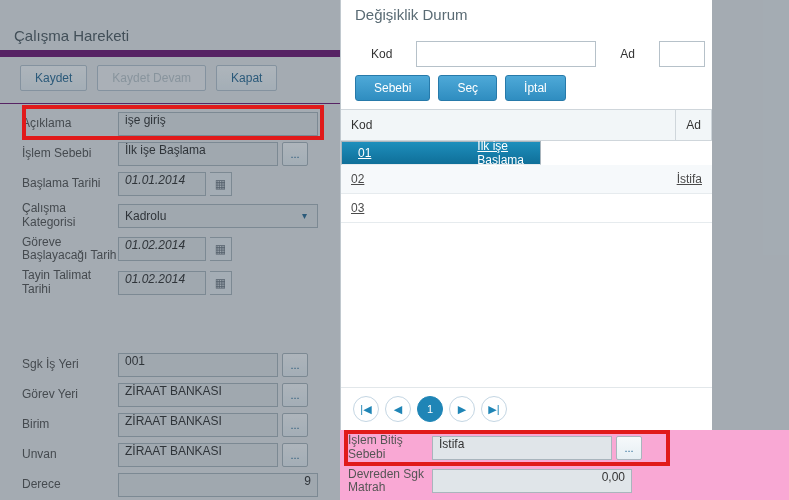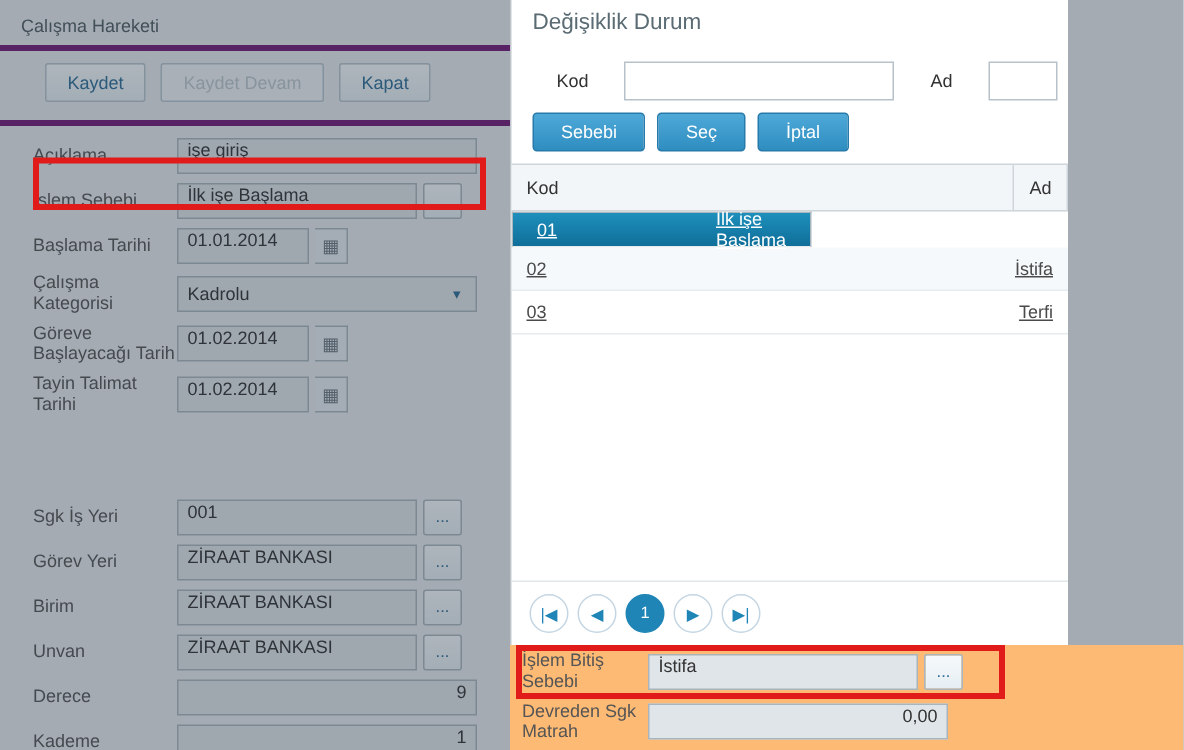--- a/index.html
+++ b/index.html
@@ -17,28 +17,29 @@
   
   .left-panel {
     position:absolute;
     left:0; top:0;
     width:340px; height:500px;
     background:#e6eaed;
     padding:0;
   }
   .lp-title {
     padding:10px 14px 6px 14px;
-    font-size:12px;
+    font-size:15px;
     color:#505c63;
-    border-bottom:4px solid #701a75;
+    border-bottom:7px solid #701a75;
+    margin-top:17px;
   }
   .lp-actions {
     display:flex; gap:10px;
-    padding:8px 14px 12px 30px;
-    border-bottom:4px solid #701a75;
+    padding:8px 14px 12px 20px;
+    border-bottom:1px solid #701a75;
   }
   .btn {
     display:inline-flex;
     align-items:center;
     justify-content:center;
     height:26px;
     padding:0 14px;
     border:1px solid #b5c4cf;
     border-radius:2px;
     background:linear-gradient(#f6f9fb,#e6eef3);
@@ -71,21 +72,21 @@
   .txt, .sel, .dte, .num {
     height:24px;
     border:1px solid #a9b5bd;
     background:#e0e5e9;
     padding:0 6px;
     color:#333;
     font-size:12px;
   }
   .txt.wide { width:200px; }
   .txt.small { width:160px; }
-  .dte { width:88px; }
+  .dte { width:88px;font-style:italic; }
   .num { width:200px; text-align:right; }
   .sel { width:200px; display:flex; align-items:center; justify-content:space-between;}
   .dotbtn {
     width:26px; height:24px;
     border:1px solid #a9b5bd;
     border-radius:2px;
     background:linear-gradient(#f6f9fb,#e6eef3);
     display:flex;
     align-items:center;
     justify-content:center;
@@ -230,21 +231,21 @@
     background:#1f85b6;
     color:#fff;
     border-color:#1f85b6;
   }
 
   
   .below-modal {
     position:absolute;
     left:340px; top:430px;
     width:449px; height:70px;
-    background:#fdba74;
+    background:#f9a8d4;
     z-index:25;
     padding:4px 8px 0 8px;
   }
   .below-modal .row .lbl { width:84px; }
 </style>
 </head>
 <body>
 
 <div class="left-panel">
   <div class="lp-title">Çalışma Hareketi</div>
@@ -387,21 +388,20 @@
         <div class="grow sel">
           <div class="gc kod">01</div>
           <div class="gc ad">İlk işe Başlama</div>
         </div>
         <div class="grow alt">
           <div class="gc kod">02</div>
           <div class="gc ad">İstifa</div>
         </div>
         <div class="grow">
           <div class="gc kod">03</div>
-          <div class="gc ad">Terfi</div>
         </div>
       </div>
     <div class="pager">
       <div class="pbtn">|◀</div>
       <div class="pbtn">◀</div>
       <div class="pbtn page">1</div>
       <div class="pbtn">▶</div>
       <div class="pbtn">▶|</div>
     </div>
   </div>

